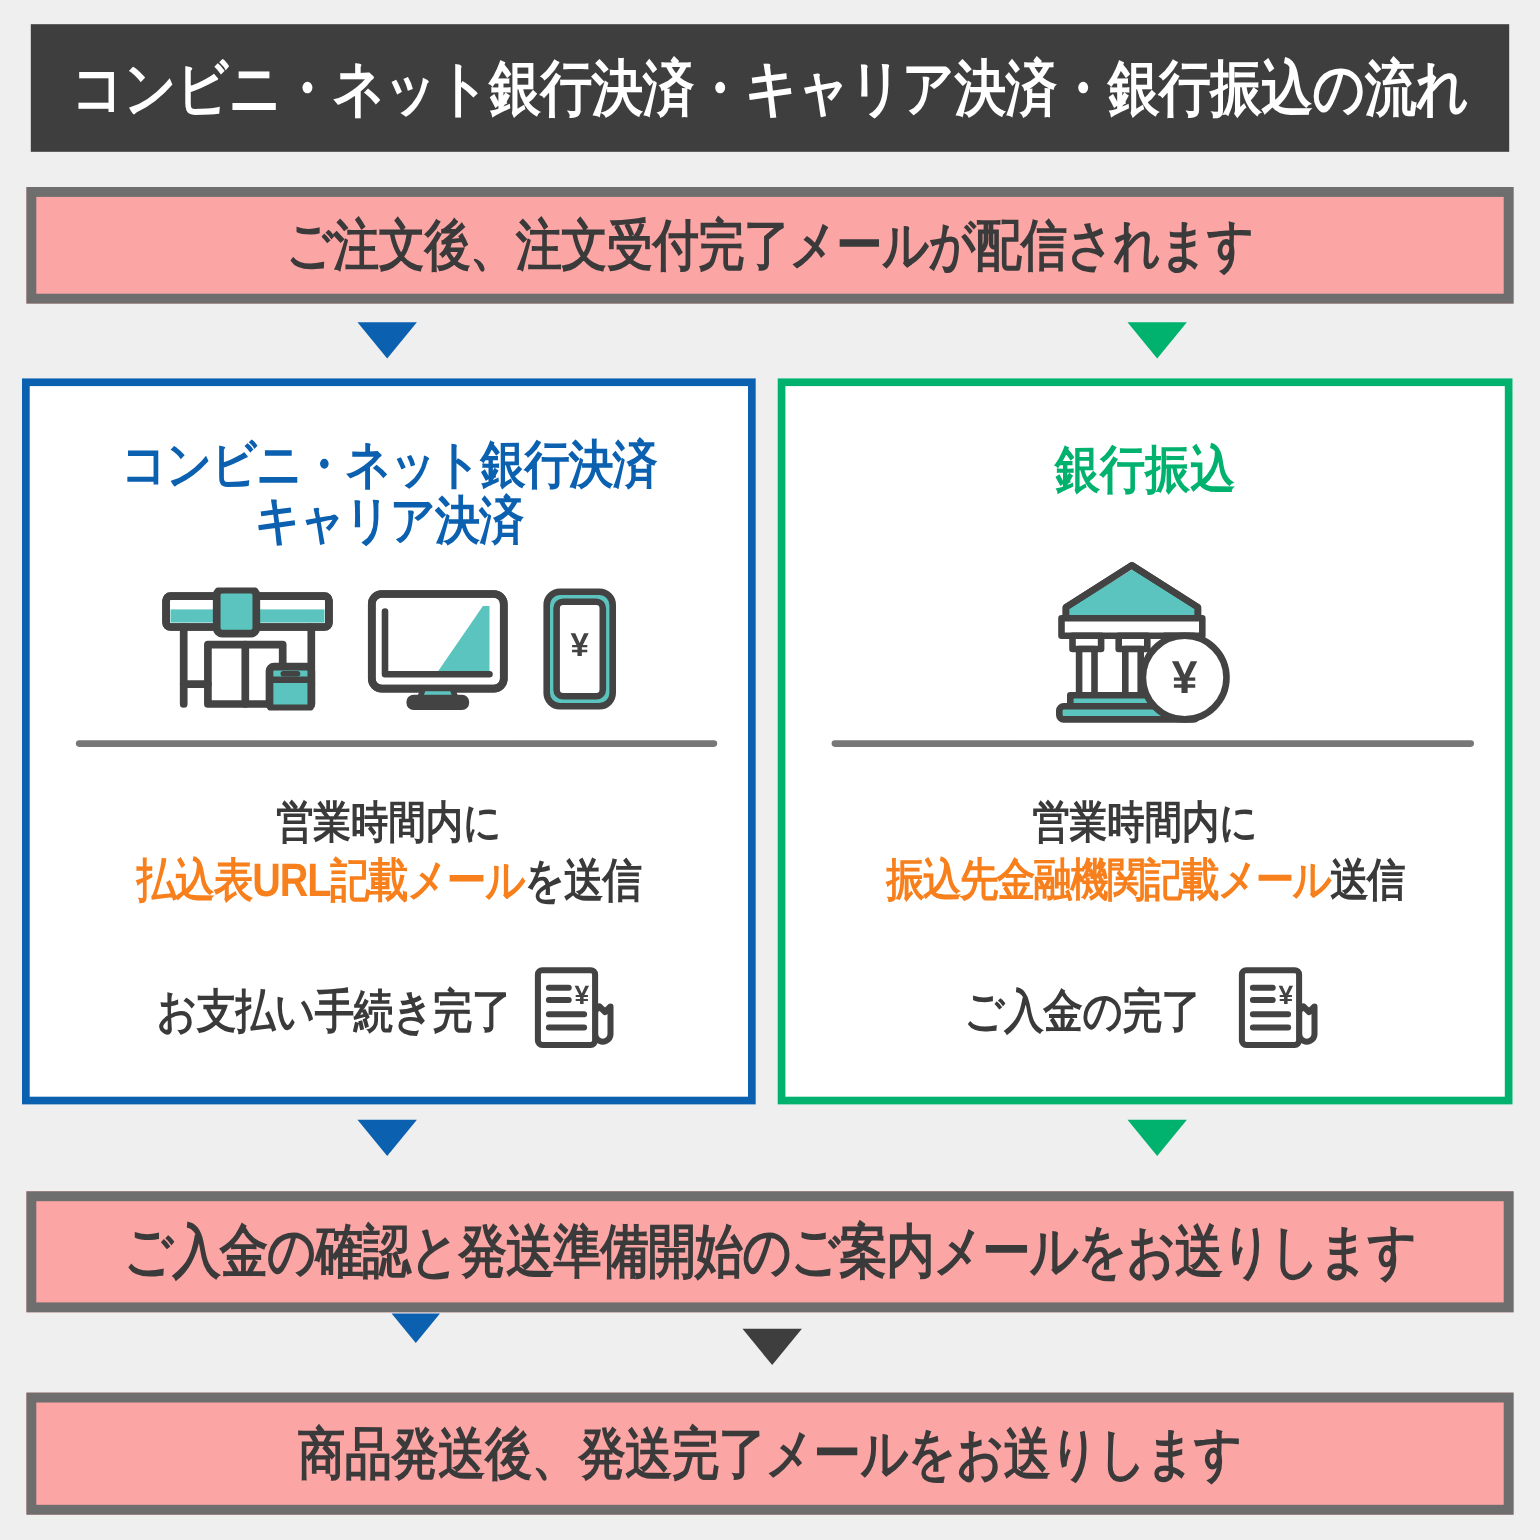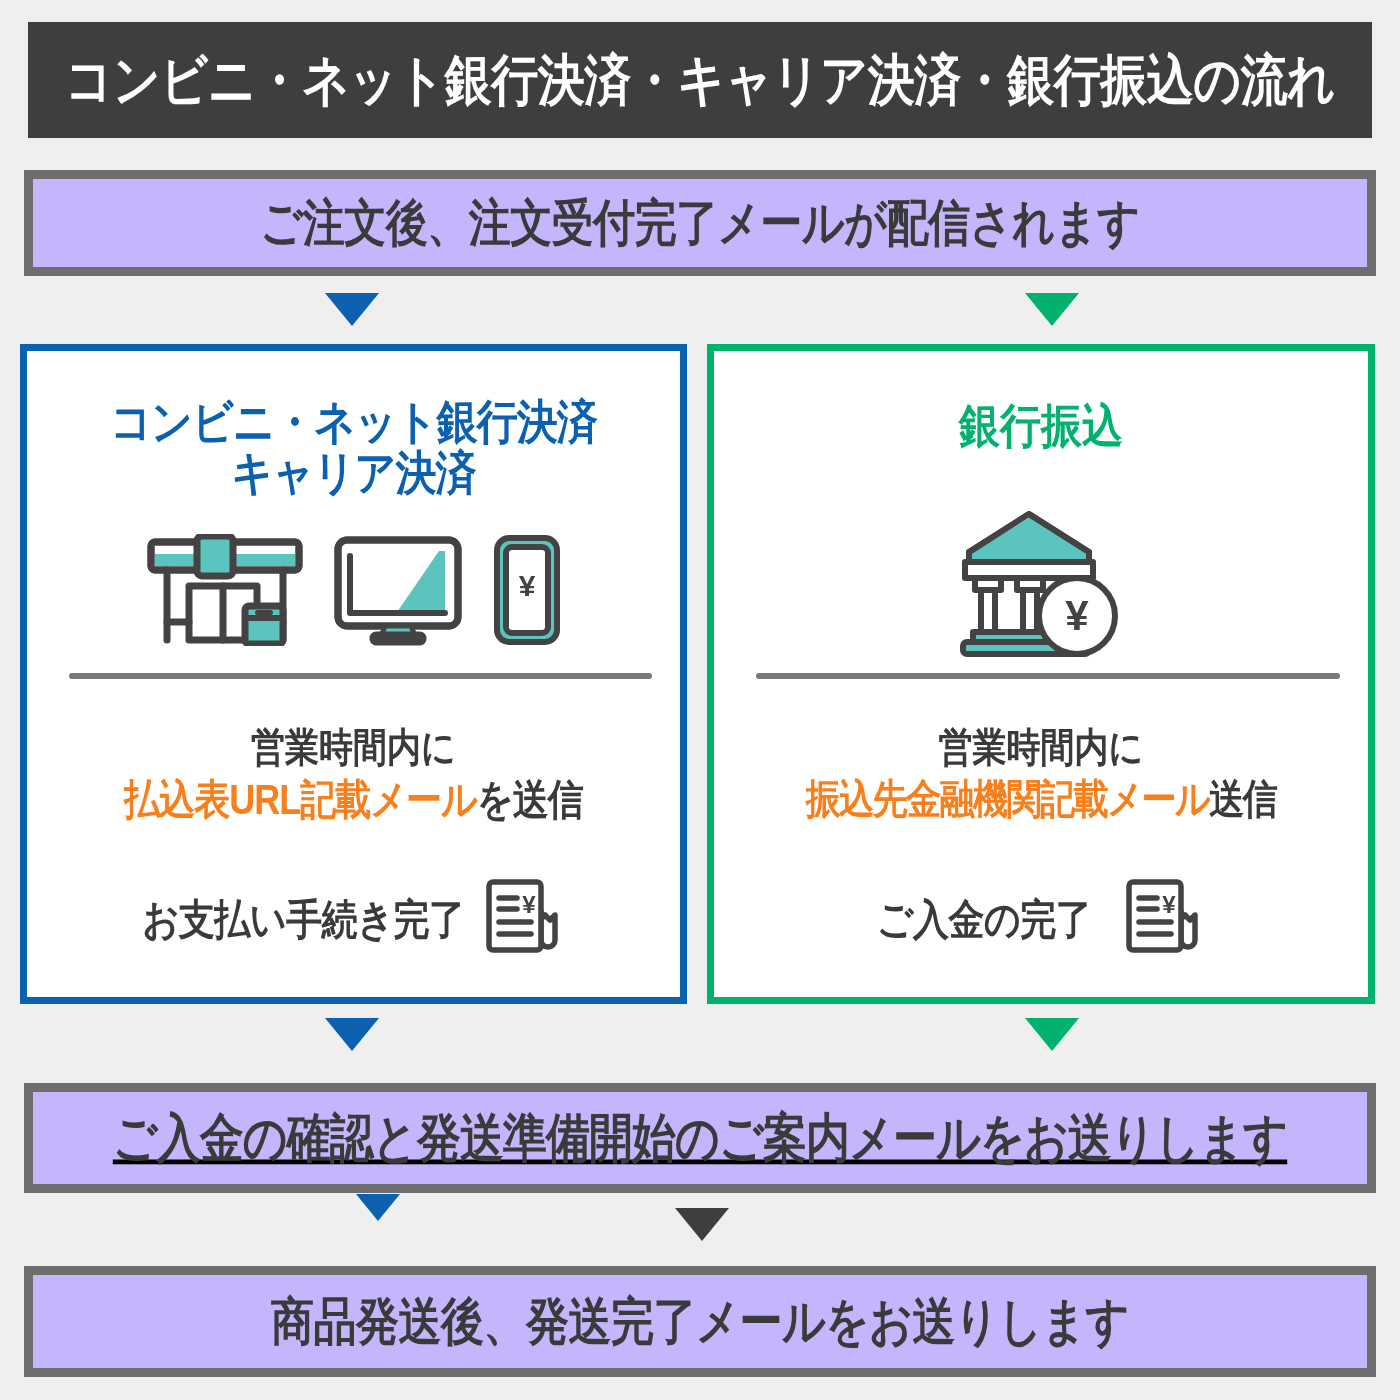--- a/index.html
+++ b/index.html
@@ -26,33 +26,33 @@
     font-size:47px;
     font-weight:700;
     letter-spacing:-0.5px;
     white-space:nowrap;
     transform:scaleY(1.18);
     transform-origin:center;
   }
 
   
   .gbox{
-    background:#c4b5fd;
+    background:#fca5a5;
     border:9px solid #6e6e6e;
     display:flex;align-items:center;justify-content:center;
   }
   .gbox .txt{
     color:#3a3a3a;font-weight:700;white-space:nowrap;
     transform:scaleY(1.2);transform-origin:center;
   }
 
   #box-order{left:24px;top:170px;width:1352px;height:106px;}
   #box-order .txt{font-size:42px;letter-spacing:-0.5px;}
 
-  #box-confirm{left:24px;top:1083px;width:1352px;height:110px;text-decoration:underline;}
+  #box-confirm{left:24px;top:1083px;width:1352px;height:110px;}
   #box-confirm .txt{font-size:44px;letter-spacing:-1px;}
 
   #box-shipped{left:24px;top:1266px;width:1352px;height:111px;}
   #box-shipped .txt{font-size:43px;letter-spacing:-0.5px;}
 
   
   .tri{width:0;height:0;border-left:27px solid transparent;border-right:27px solid transparent;}
   .tri-blue{border-top:33px solid #0b60b0;}
   .tri-green{border-top:33px solid #00b26e;}
   .tri-dark{border-top:33px solid #3e3e3e;}

